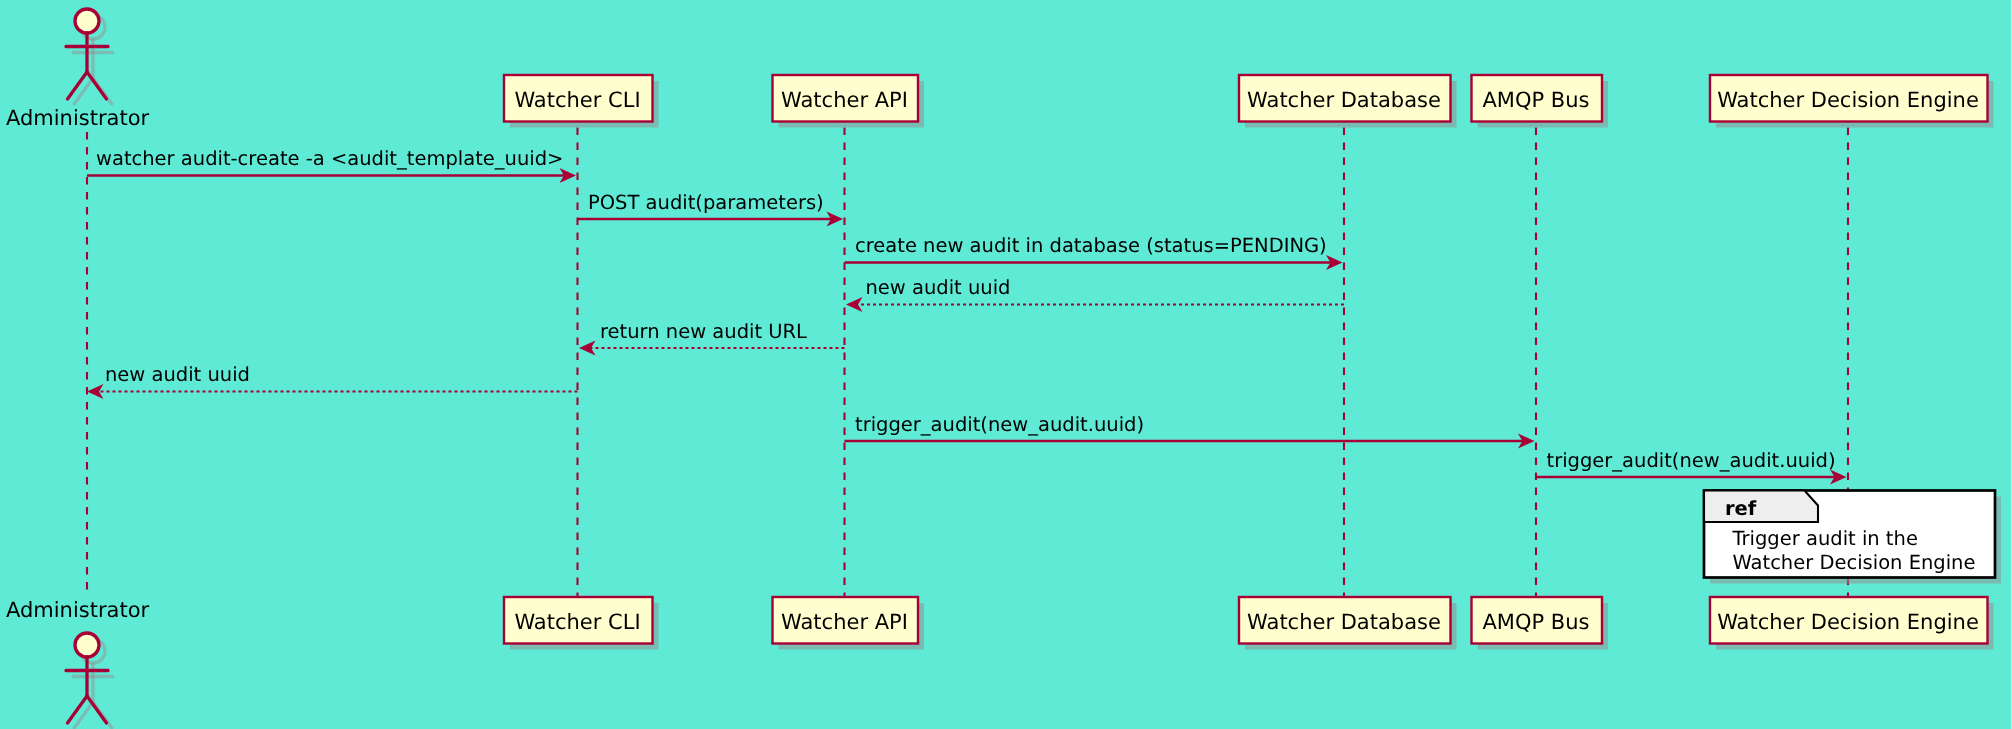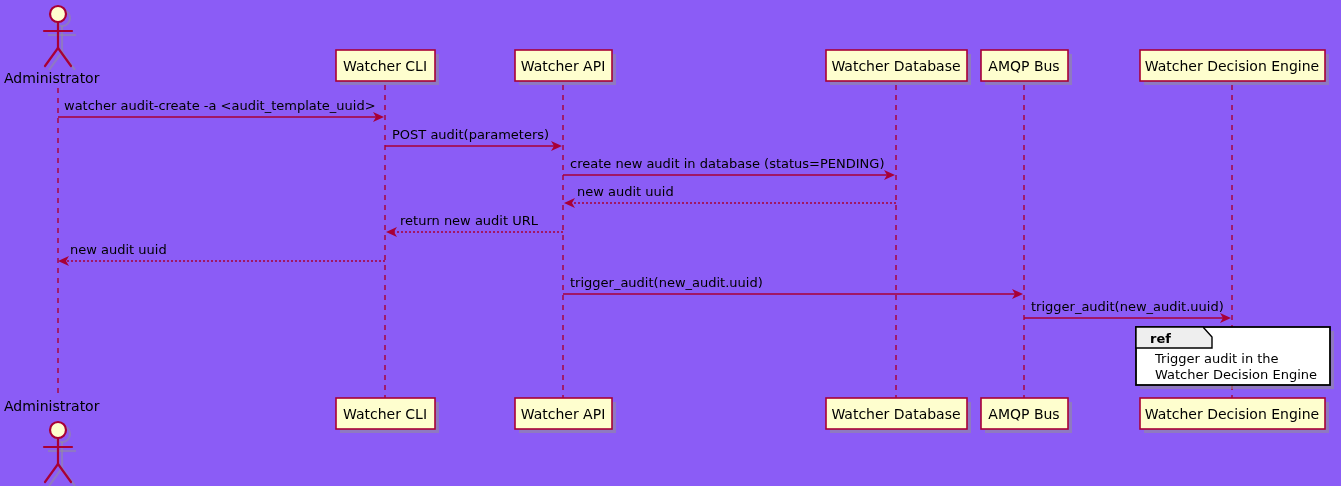--- a/index.html
+++ b/index.html
@@ -11,21 +11,21 @@
   body {
     font-family: "DejaVu Sans", sans-serif;
     width: 1341px;
     height: 486px;
     overflow: hidden;
   }
   #diagram {
     position: relative;
     width: 1341px;
     height: 486px;
-    background: #8b5cf6;
+    background: #5eead4;
   }
   #diagram svg {
     position: absolute;
     top: 0;
     left: 0;
     width: 1341px;
     height: 486px;
   }
   .msg-label, .part-label, .actor-label, .ref-kw, .ref-line {
     font-family: "DejaVu Sans", sans-serif;

